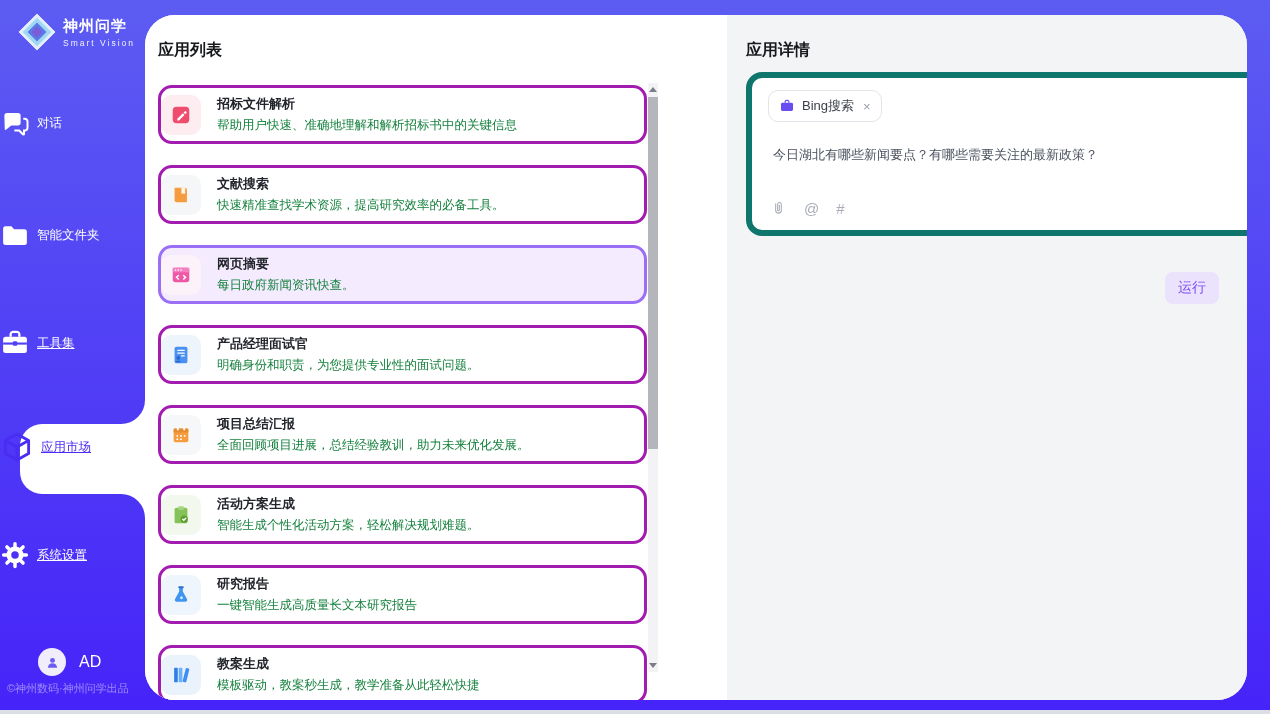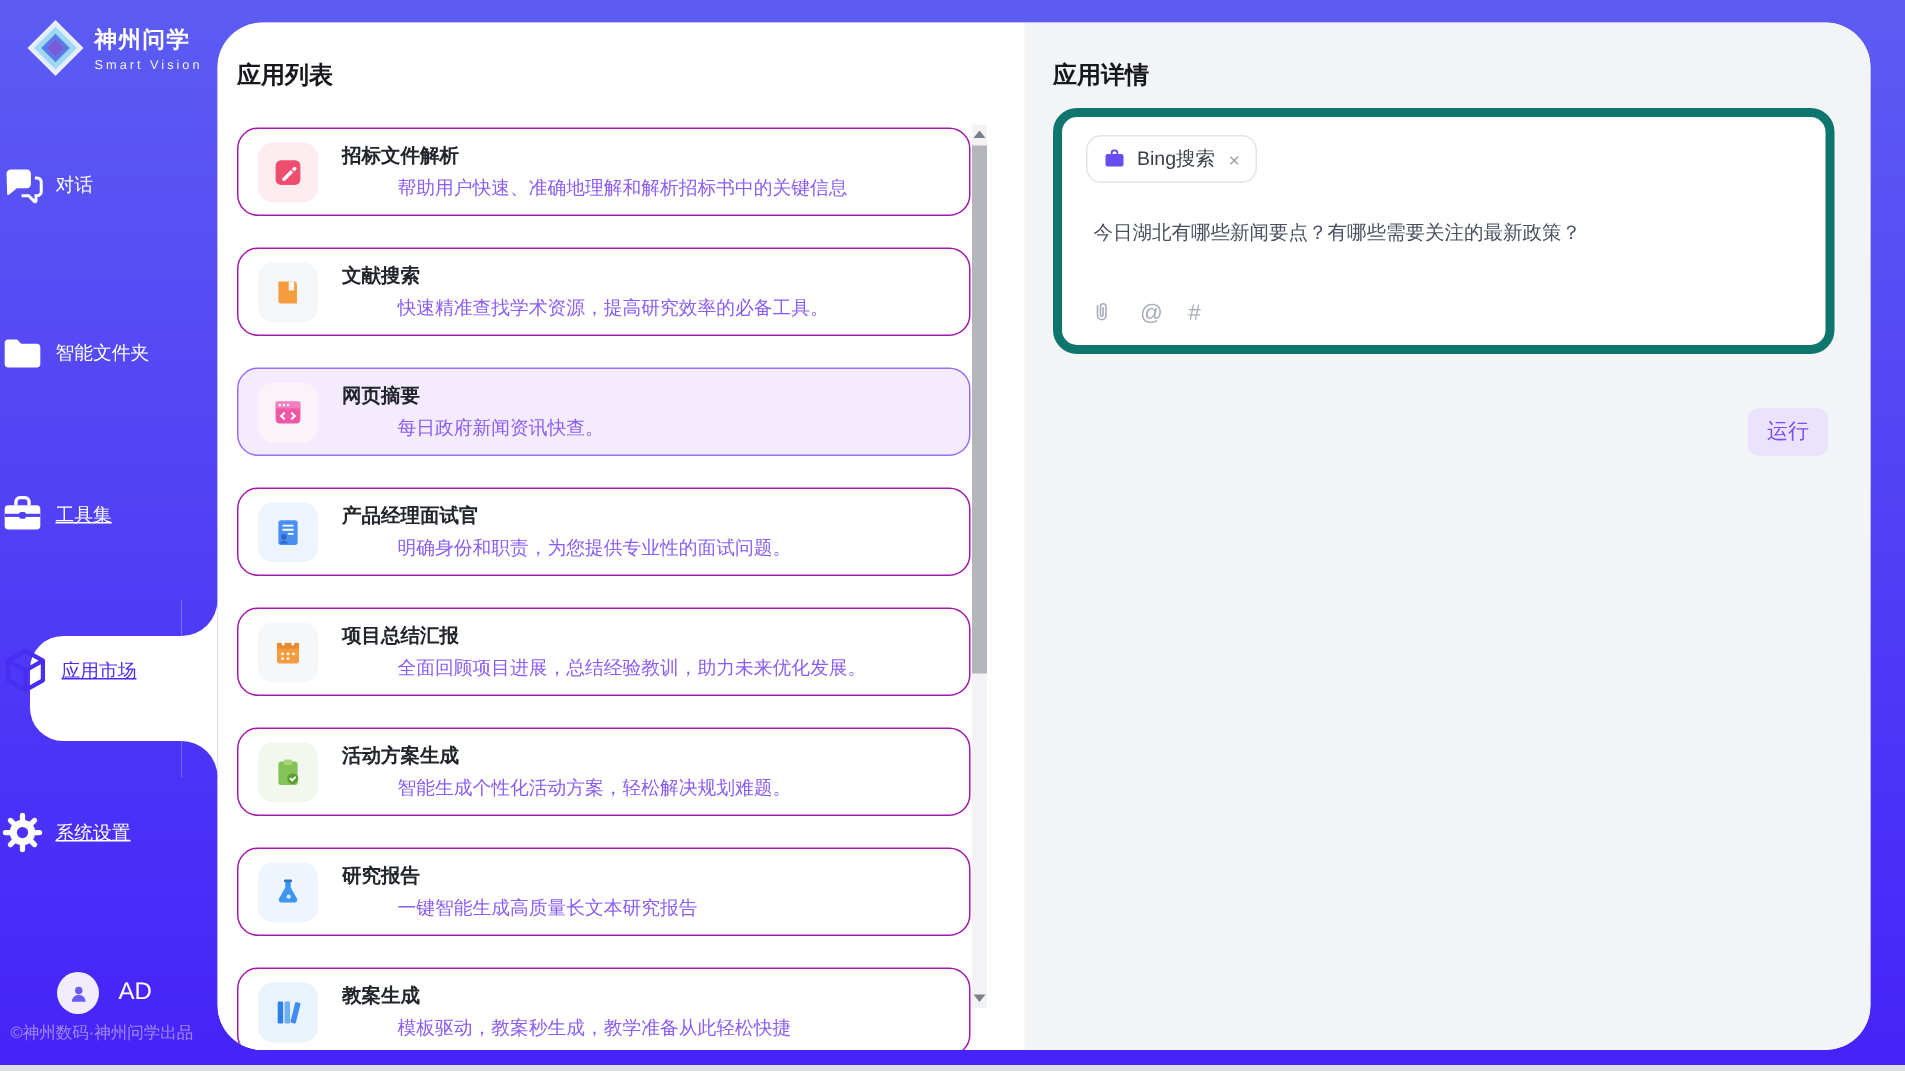--- a/index.html
+++ b/index.html
@@ -27,34 +27,34 @@
   .ear.top::before { content:''; position:absolute; inset:0; background:#4f3bf6; border-bottom-right-radius:100%; }
   .ear.bot { top:494px; }
   .ear.bot::before { content:''; position:absolute; inset:0; background:#4c34f7; border-top-right-radius:100%; }
 
   .user-row { position:absolute; left:38px; top:648px; display:flex; align-items:center; gap:13px; cursor:pointer; }
   .avatar { width:28px; height:28px; border-radius:50%; background:#f1edfd; display:flex; align-items:center; justify-content:center; }
   .user-initials { color:#fff; font-size:16px; }
   .credit { position:absolute; left:7px; top:681px; color:rgba(255,255,255,.45); font-size:11px; white-space:nowrap; }
 
   
-  .main-panel { position:absolute; left:145px; top:15px; width:1102px; height:685px; border-radius:30px; overflow:hidden; display:flex; background:#fff; }
+  .main-panel { position:absolute; left:145px; top:15px; width:1102px; height:685px; border-radius:30px; overflow:hidden; display:flex; background:#fff;gap:44px; }
   .list-panel { position:relative; width:538px; background:#fff; flex:none; }
   .panel-title { font-size:16px; font-weight:bold; color:#17181c; }
   .list-panel .panel-title { position:absolute; left:13px; top:25px; }
 
   .cards { position:absolute; left:13px; top:70px; width:489px; display:flex; flex-direction:column; gap:21px; }
-  .app-card { height:59px; background:#fff; border:1px solid #a21caf; border-radius:14px; display:flex; align-items:center; padding-left:13px; gap:16px; cursor:pointer; flex:none; }
+  .app-card { height:59px; background:#fff; border:3px solid #a21caf; border-radius:14px; display:flex; align-items:center; gap:16px; cursor:pointer; flex:none; }
   .app-card.selected { background:#f4ecfe; border-color:#9a6ff5; }
   .icon-holder { width:40px; height:40px; border-radius:10px; display:flex; align-items:center; justify-content:center; flex:none; }
   .ic1{background:#fdedf1}.ic2{background:#f5f6f8}.ic3{background:#fbf2fa}.ic4{background:#eef4fb}
   .ic5{background:#f6f7f8}.ic6{background:#f2f8ee}.ic7{background:#eef5fc}.ic8{background:#eaf3fc}
   .app-texts { display:flex; flex-direction:column; gap:4px; min-width:0; }
   .app-name { font-size:13px; font-weight:bold; color:#22252c; }
-  .app-desc { font-size:12.5px; color:#8b5cf6; white-space:nowrap;margin-left:37px; }
+  .app-desc { font-size:12.5px; color:#15803d; white-space:nowrap; }
 
   .scrollbar { position:absolute; left:503px; top:68px; width:10px; height:589px; background:#f3f3f5; }
   .sb-arrow { width:0; height:0; border-left:4px solid transparent; border-right:4px solid transparent; position:absolute; left:1px; cursor:pointer; }
   .sb-up { top:4px; border-bottom:5px solid #7a7e86; }
   .sb-down { bottom:4px; border-top:5px solid #7a7e86; }
   .sb-thumb { position:absolute; left:0; top:14px; width:10px; height:352px; background:#b4b6bb; cursor:pointer; }
 
   .detail-panel { position:relative; flex:1; background:#f3f4f6; }
   .detail-panel .panel-title { position:absolute; left:19px; top:25px; }
   .query-card { position:absolute; left:19px; top:57px; width:521px; height:164px; background:#fff; border:6px solid #0f766e; border-radius:16px; cursor:text; }

